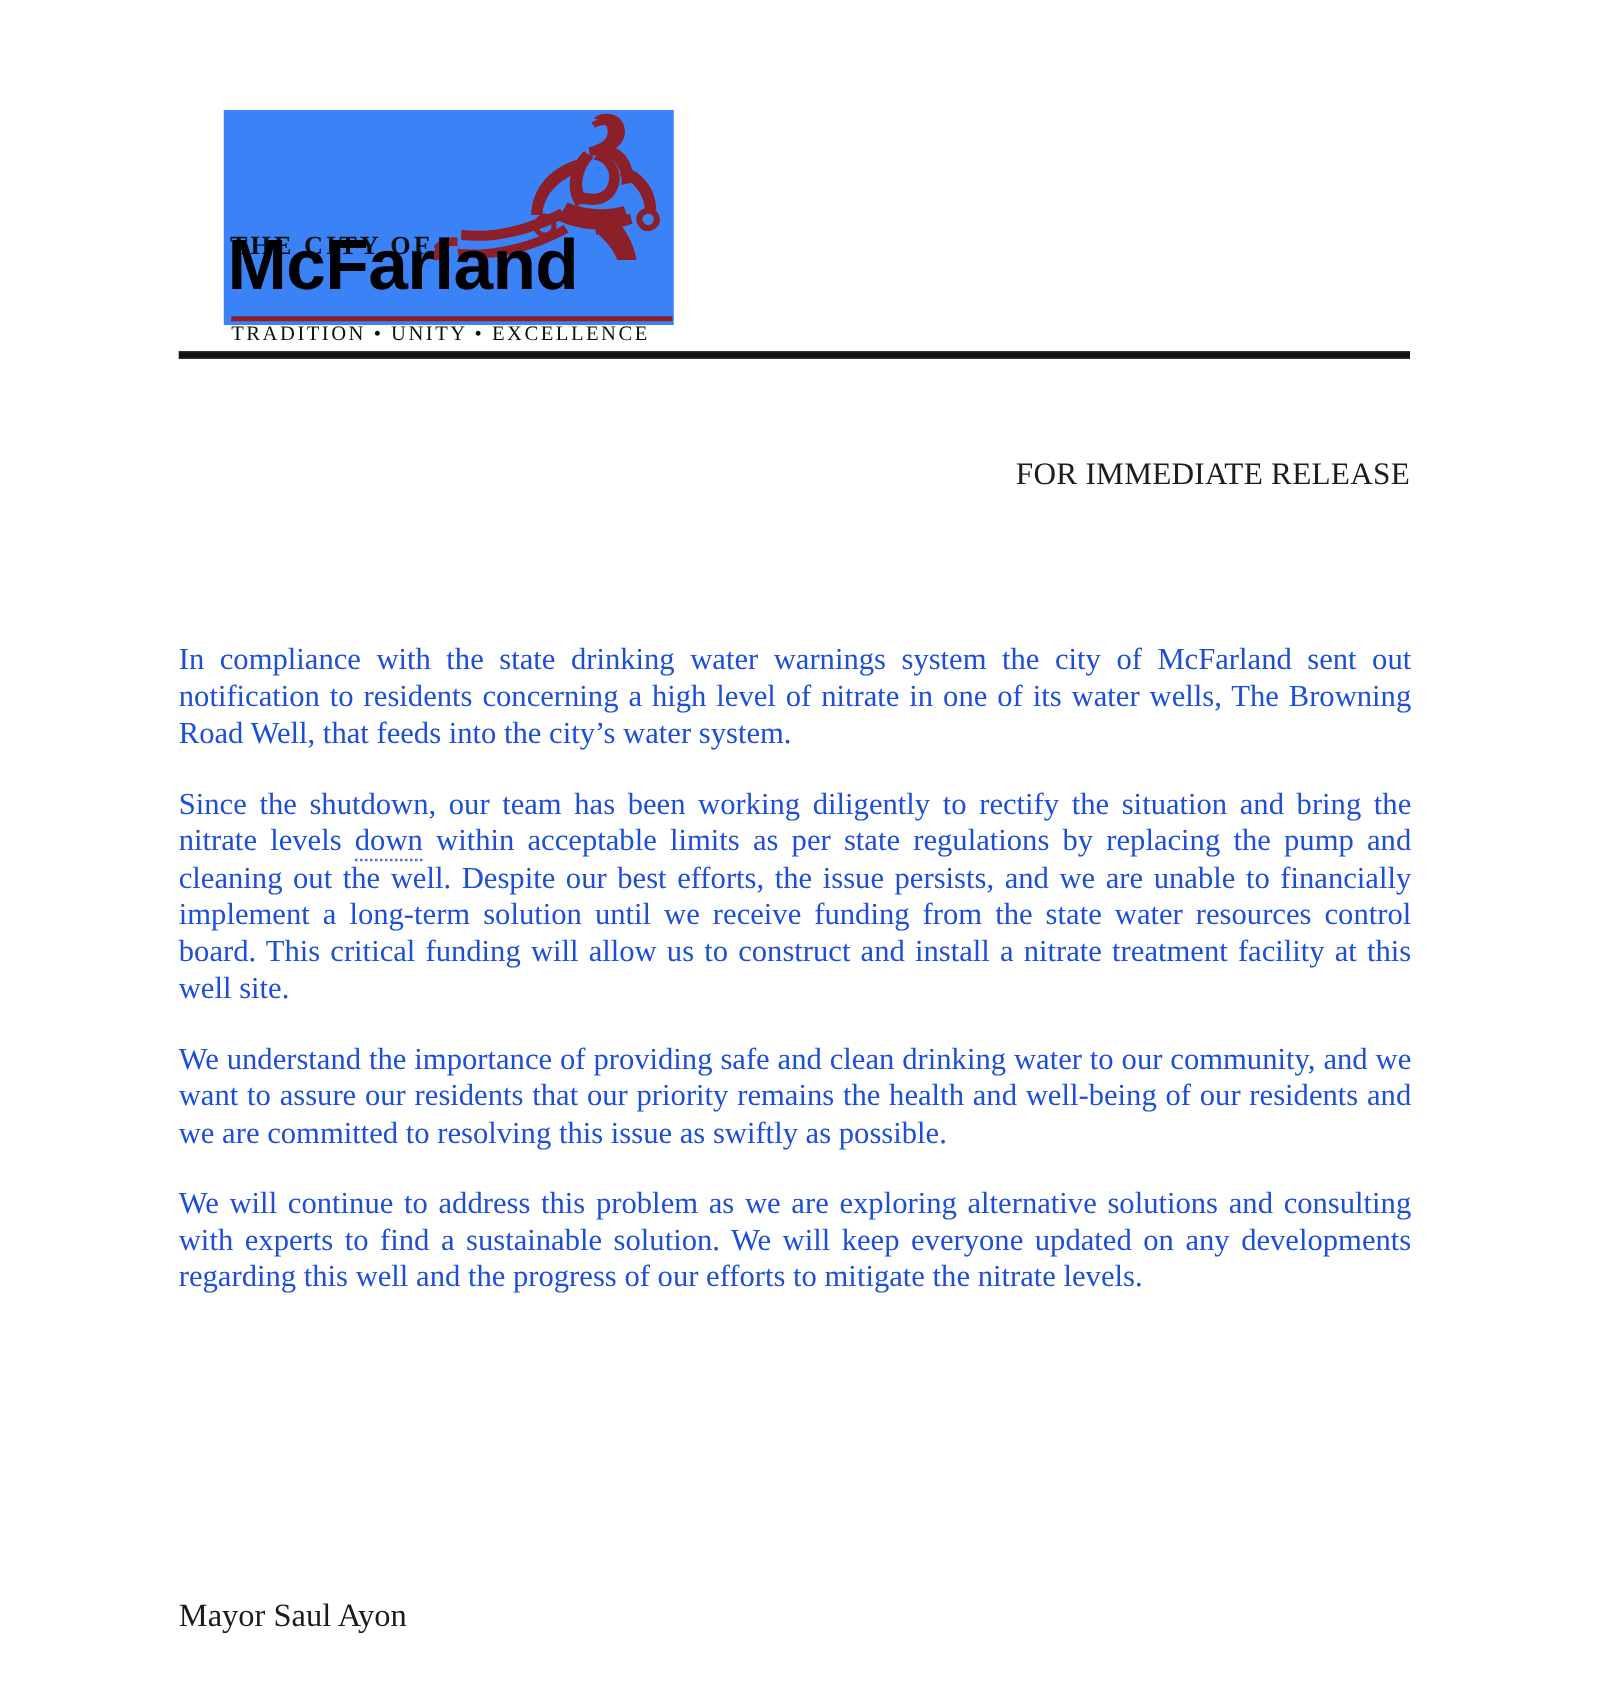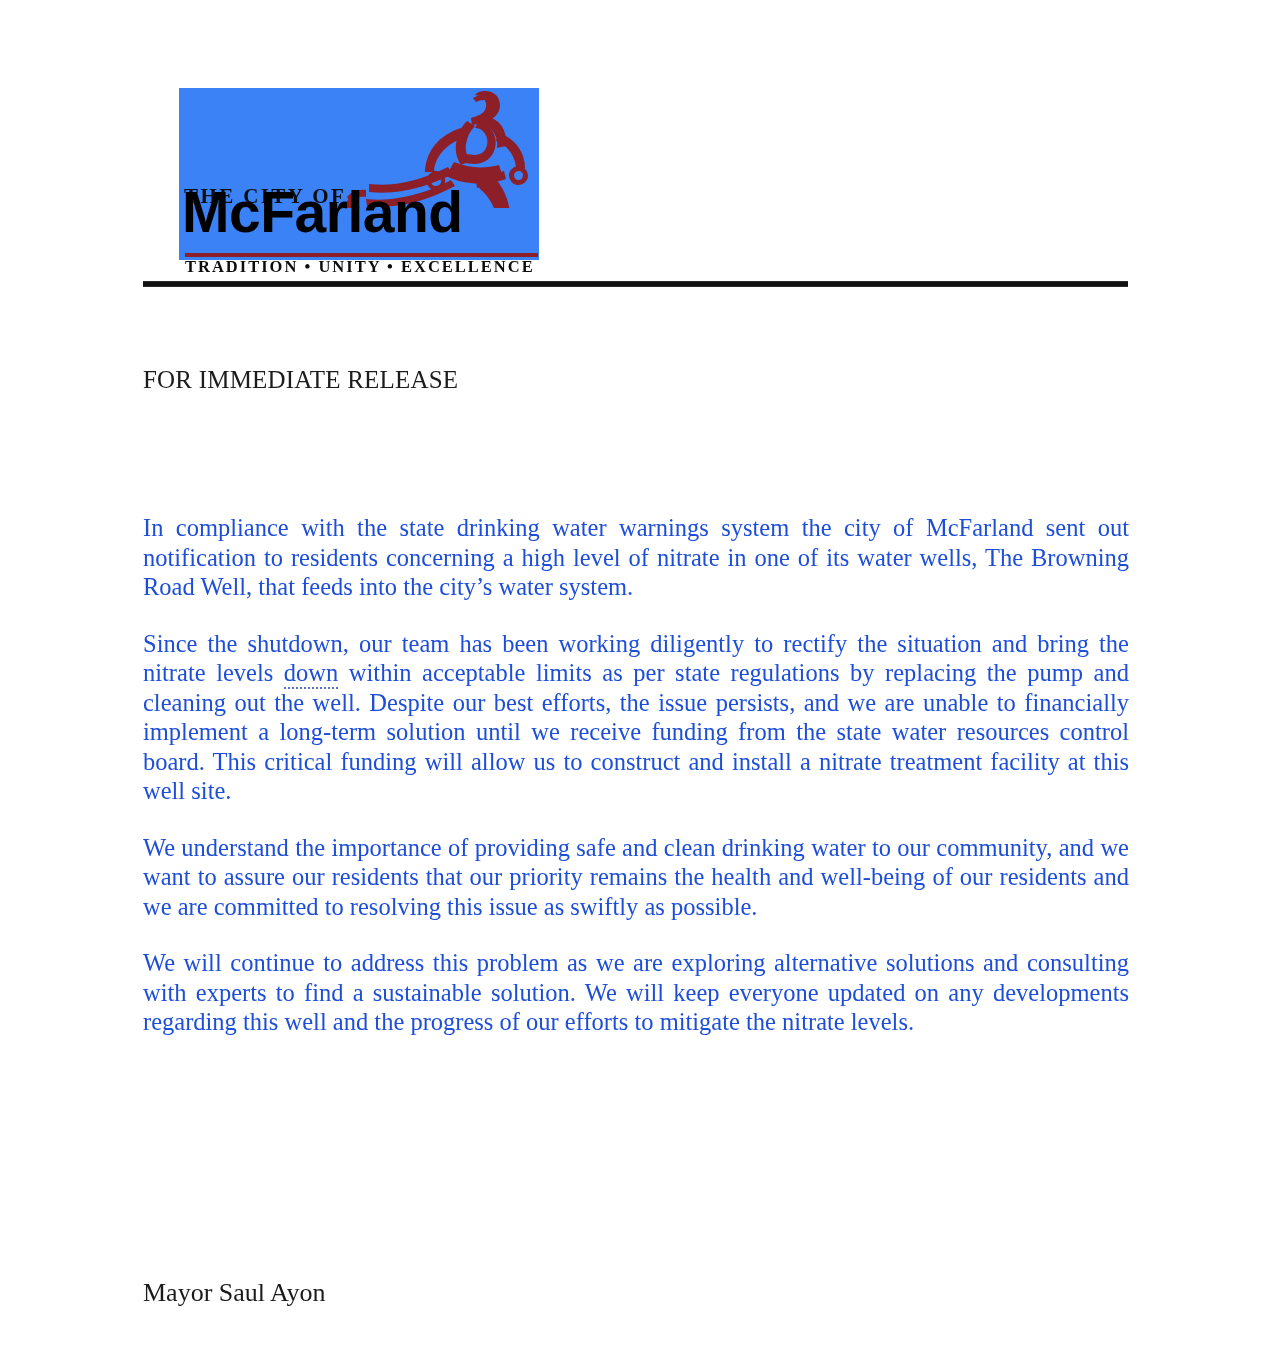--- a/index.html
+++ b/index.html
@@ -80,21 +80,21 @@
     width: 353px;
     height: 4px;
     background: #8d1f28;
   }
 
   .logo-tagline {
     position: absolute;
     left: 6px;
     top: 171px;
     font-family: "Liberation Serif", "DejaVu Serif", serif;
-    font-weight: bold;
+    font-weight: normal;
     font-size: 16.5px;
     letter-spacing: 2.0px;
     color: #0d0d0d;
     line-height: 1;
   }
 
   .address-block {
     position: absolute;
     left: 687px;
     top: 68px;
@@ -118,21 +118,21 @@
     border-bottom: 1px solid #2a2a2a;
     box-sizing: border-box;
   }
 
   
   .titles {
     position: absolute;
     left: 143px;
     top: 364px;
     width: 985px;
-    text-align: left;
+    text-align: right;
   }
   .title-release {
     font-size: 25px;
     line-height: 31px;
     letter-spacing: 0.2px;
   }
   .title-date {
     font-size: 25px;
     line-height: 31px;
   }

